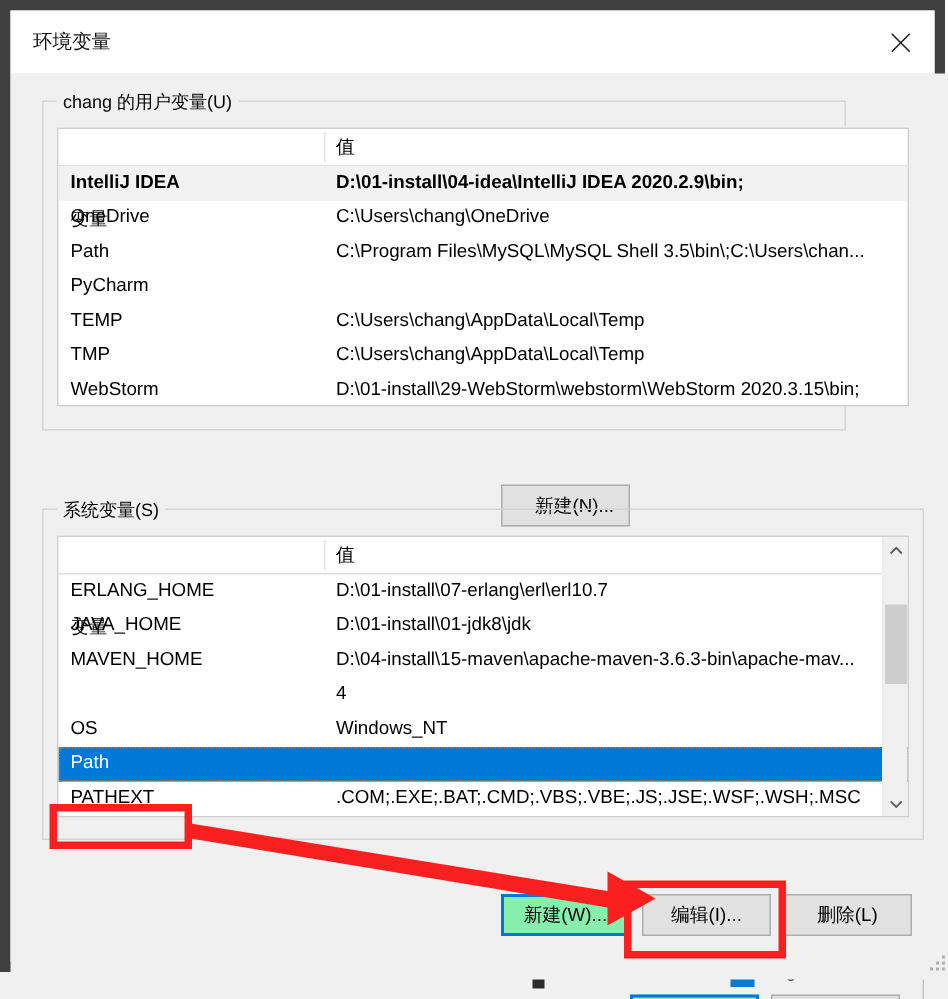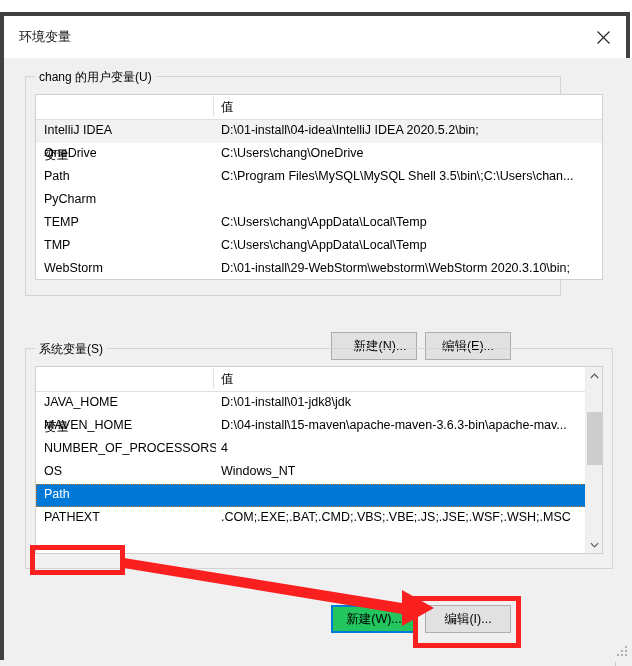--- a/index.html
+++ b/index.html
@@ -51,25 +51,25 @@
   #bg-window .bg-menu {
     position: absolute;
     right: 2px; top: 6px; width: 18px; height: 11px;
     background: repeating-linear-gradient(to bottom, #1a1a1a 0 2px, transparent 2px 4px);
   }
 
   
   #dialog {
     position: absolute;
     left: 0;
-    top: 12px;
+    top: 0;
     width: 630px;
     height: 648px;
     background: #f0f0f0;
-    border: 4px solid #404040;
+    border: 7px solid #404040;
     box-sizing: border-box;
   }
 
   
   #titlebar {
     position: relative;
     height: 42px;
     background: #ffffff;
     box-sizing: border-box;
   }
@@ -171,21 +171,21 @@
     position: absolute;
     top: 3px;
     font-size: 12.5px;
     color: #000000;
     white-space: nowrap;
     overflow: hidden;
   }
   .lv-row .cell.c-name { left: 8px; max-width: 172px; }
   .lv-row .cell.c-val  { left: 185px; max-width: 372px; }
 
-  .lv-row.row-softsel { background: #f2f2f2; }
+  .lv-row.row-softsel { background: #f2f2f2; font-weight: bold; }
   .lv-row.row-selected { background: #0078d7; }
   .lv-row.row-selected .cell { color: #ffffff; }
   .lv-row.row-selected {
     outline: 1px dotted #b9762a;
     outline-offset: -1px;
   }
 
   
   .lv-scroll {
     position: absolute;
@@ -230,21 +230,21 @@
     font-size: 12.5px;
     color: #000000;
     white-space: nowrap;
     cursor: default;
     font-family: "Liberation Sans", "DejaVu Sans", sans-serif;
   }
   .btn.focused {
     border: 2px solid #0078d7;
     background: #e8f1fb;
   }
-  .btn.light { background: #22c55e; }
+  .btn.light { background: #86efac; }
 
   
   #btn-user-new  { left: 327px; top: 274px; width: 86px; padding-left: 12px; }
   #btn-user-edit { left: 421px; top: 274px; width: 86px; }
   #btn-user-del  { left: 515px; top: 274px; width: 86px; }
 
   
   #btn-sys-new   { left: 327px; top: 547px; width: 86px; }
   #btn-sys-edit  { left: 421px; top: 547px; width: 86px; }
   #btn-sys-del   { left: 515px; top: 547px; width: 86px; }
@@ -319,21 +319,21 @@
 
       <div class="listview" id="list-user">
         <div class="lv-header">
           <div class="hcell col-name">变量</div>
           <div class="hdiv"></div>
           <div class="hcell col-val">值</div>
         </div>
         <div class="lv-body">
           <div class="lv-row row-softsel">
             <div class="cell c-name">IntelliJ IDEA</div>
-            <div class="cell c-val">D:\01-install\04-idea\IntelliJ IDEA 2020.5.2\bin;</div>
+            <div class="cell c-val">D:\01-install\04-idea\IntelliJ IDEA 2020.2.9\bin;</div>
           </div>
           <div class="lv-row">
             <div class="cell c-name">OneDrive</div>
             <div class="cell c-val">C:\Users\chang\OneDrive</div>
           </div>
           <div class="lv-row">
             <div class="cell c-name">Path</div>
             <div class="cell c-val">C:\Program Files\MySQL\MySQL Shell 3.5\bin\;C:\Users\chan...</div>
           </div>
           <div class="lv-row">
@@ -342,49 +342,51 @@
           <div class="lv-row">
             <div class="cell c-name">TEMP</div>
             <div class="cell c-val">C:\Users\chang\AppData\Local\Temp</div>
           </div>
           <div class="lv-row">
             <div class="cell c-name">TMP</div>
             <div class="cell c-val">C:\Users\chang\AppData\Local\Temp</div>
           </div>
           <div class="lv-row">
             <div class="cell c-name">WebStorm</div>
-            <div class="cell c-val">D:\01-install\29-WebStorm\webstorm\WebStorm 2020.3.10\bin;</div>
+            <div class="cell c-val">D:\01-install\29-WebStorm\webstorm\WebStorm 2020.3.15\bin;</div>
           </div>
         </div>
       </div>
     </div>
 
     <div class="btn" id="btn-user-new">新建(N)...</div>
-    <div class="btn" id="btn-user-edit">编辑(E)...</div>
 
     <div class="groupbox" id="group-system">
       <div class="group-caption">系统变量(S)</div>
 
       <div class="listview" id="list-system">
         <div class="lv-header">
           <div class="hcell col-name">变量</div>
           <div class="hdiv"></div>
           <div class="hcell col-val">值</div>
         </div>
         <div class="lv-body">
           <div class="lv-row">
+            <div class="cell c-name">ERLANG_HOME</div>
+            <div class="cell c-val">D:\01-install\07-erlang\erl\erl10.7</div>
+          </div>
+          <div class="lv-row">
             <div class="cell c-name">JAVA_HOME</div>
             <div class="cell c-val">D:\01-install\01-jdk8\jdk</div>
           </div>
           <div class="lv-row">
             <div class="cell c-name">MAVEN_HOME</div>
             <div class="cell c-val">D:\04-install\15-maven\apache-maven-3.6.3-bin\apache-mav...</div>
           </div>
           <div class="lv-row">
-            <div class="cell c-name">NUMBER_OF_PROCESSORS</div>
             <div class="cell c-val">4</div>
           </div>
           <div class="lv-row">
             <div class="cell c-name">OS</div>
             <div class="cell c-val">Windows_NT</div>
           </div>
           <div class="lv-row row-selected">
             <div class="cell c-name">Path</div>
           </div>
           <div class="lv-row">
@@ -404,20 +406,21 @@
             <svg width="9" height="6" viewBox="0 0 9 6" aria-hidden="true">
               <polyline points="0.8,1.2 4.5,5 8.2,1.2" fill="none" stroke="#5a5a5a" stroke-width="1.2"></polyline>
             </svg>
           </div>
         </div>
       </div>
     </div>
 
     <div class="btn focused light" id="btn-sys-new">新建(W)...</div>
     <div class="btn" id="btn-sys-edit">编辑(I)...</div>
+    <div class="btn" id="btn-sys-del">删除(L)</div>
 
     <div class="btn focused light" id="btn-ok">确定</div>
     <div class="btn" id="btn-cancel">取消</div>
 
     <div class="annot-box" id="annot-path-box"></div>
     <div class="annot-box" id="annot-edit-box"></div>
 
     <svg id="annot-arrow" viewBox="0 0 310 80" aria-hidden="true">
       <polygon points="0,12 278,57 278,44 310,62 278,80 278,68 0,22" fill="#fb2020"></polygon>
     </svg>

